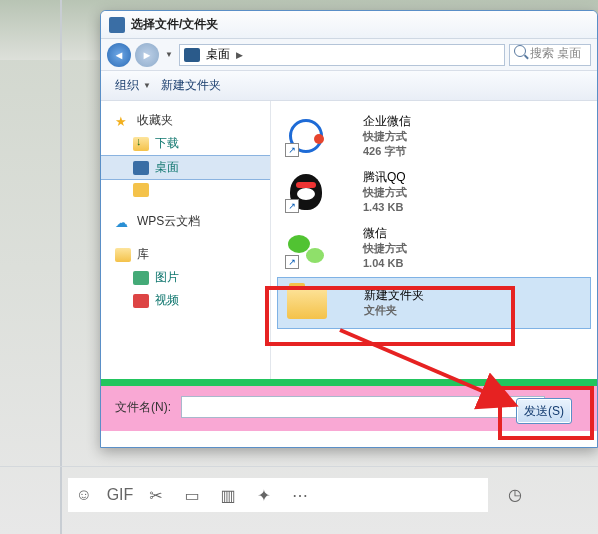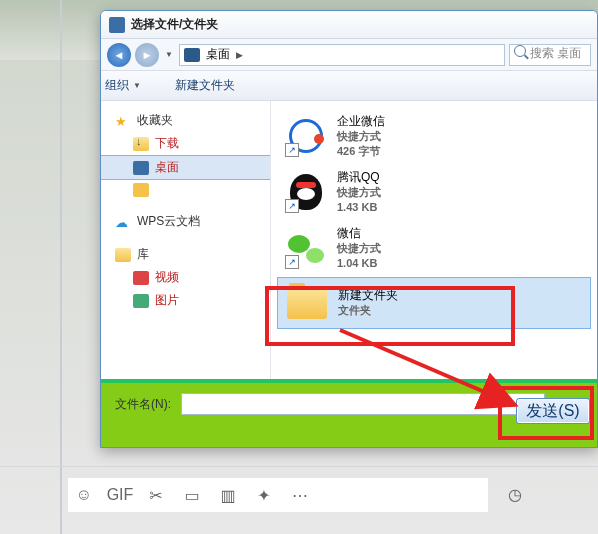--- a/index.html
+++ b/index.html
@@ -28,78 +28,78 @@
 .dropdown-small { width:12px; height:20px; display:flex; align-items:center; justify-content:center; font-size:8px; color:#555; }
 .breadcrumb { flex:1; height:22px; border:1px solid #b4c4d8; background:#fff; display:flex; align-items:center; padding:0 4px; gap:6px; font-size:12px; }
 .bc-icon { width:16px; height:14px; background:#2a5a8a; border-radius:2px; }
 .bc-arrow { font-size:9px; color:#555; }
 .searchbox { width:82px; height:22px; border:1px solid #b4c4d8; background:#fff; display:flex; align-items:flex-start; padding:0 4px; font-size:12px; color:#888; gap:4px; }
 .mag { width:12px; height:12px; border:1.5px solid #5a7aa0; border-radius:50%; position:relative; }
 .mag::after { content:""; position:absolute; width:5px; height:1.5px; background:#5a7aa0; right:-4px; bottom:-2px; transform:rotate(45deg); }
 
 .toolbar {
   height:30px; background:linear-gradient(#f9fbfe,#e9eef6); border-bottom:1px solid #d8dee8;
-  display:flex; align-items:center; padding:0 4px; gap:34px; font-size:12px;
+  display:flex; align-items:center; padding:0 14px; gap:10px; font-size:12px;
 }
 .toolbar .tb-item { color:#1a3e6e; display:flex; align-items:center; gap:4px; cursor:default; }
 .toolbar .tb-arrow { font-size:8px; color:#555; }
 
 .body { display:flex; height:278px; }
 .sidebar { width:170px; border-right:1px solid #e2e6ec; padding:6px 0; font-size:12px; overflow:hidden; }
 .side-group { padding:2px 0 8px; }
 .side-header { display:flex; align-items:center; gap:6px; padding:3px 6px 3px 14px; color:#333; }
-.side-item { display:flex; align-items:center; gap:6px; padding:3px 6px 3px 32px; color:#b91c1c; }
+.side-item { display:flex; align-items:center; gap:6px; padding:3px 6px 3px 32px; color:#0f766e; }
 .side-item.sel { background:#d8e6f5; border:1px solid #8ab3e0; border-left:none; border-right:none; }
 .ic { width:16px; height:14px; display:inline-block; }
 .star { color:#f2b01e; font-size:13px; }
 .dl-ic { background:linear-gradient(#fde49c,#f4c24a); border-radius:2px; position:relative; }
 .dl-ic::after{ content:"↓"; position:absolute; left:3px; top:-2px; color:#1e6e1e; font-size:11px; font-weight:bold; }
 .desk-ic { background:#3a6ea5; border-radius:2px; }
 .recent-ic { background:#f4c24a; border-radius:2px; }
 .cloud-ic { color:#2a8fd4; font-size:13px; }
 .lib-ic { background:linear-gradient(#fde49c,#f4c24a); border-radius:2px; }
 .vid-ic { background:#d44; border-radius:2px; }
 .pic-ic { background:#4a7; border-radius:2px; }
 
 .filelist { flex:1; padding:8px 6px; overflow:hidden; }
 .file-row { display:flex; align-items:center; gap:8px; padding:4px 6px; margin-bottom:2px; }
 .file-row.selected { background:#cfe4f7; border:1px solid #7fb2e5; }
 .file-ic { width:46px; height:42px; display:flex; align-items:center; justify-content:center; position:relative; }
 .shortcut-badge { position:absolute; left:2px; bottom:0; width:14px; height:14px; background:#fff; border:1px solid #888; font-size:9px; color:#0058b4; display:flex; align-items:center; justify-content:center; }
-.file-meta { font-size:12px; line-height:1.35; }
+.file-meta { font-size:12px; line-height:1.35;margin-left:26px; }
 .file-name { color:#000; }
 .file-sub { color:#666; font-size:11px;font-weight:bold; }
 
 .qywx { width:34px; height:34px; border:3px solid #1e6bd6; border-radius:50%; position:relative; }
 .qywx::after { content:""; position:absolute; width:10px; height:10px; background:#e6452e; border-radius:50%; right:-4px; top:12px; }
 .qq { width:32px; height:36px; background:#111; border-radius:50% 50% 45% 45%; position:relative; }
 .qq::before { content:""; position:absolute; width:18px; height:12px; background:#fff; border-radius:50%; left:7px; top:14px; }
 .qq::after { content:""; position:absolute; width:20px; height:6px; background:#e33; border-radius:4px; left:6px; top:8px; }
 .wx { width:36px; height:30px; position:relative; }
 .wx::before { content:""; position:absolute; width:22px; height:18px; background:#51c332; border-radius:50%; left:0; top:2px; }
 .wx::after { content:""; position:absolute; width:18px; height:15px; background:#8fe06a; border-radius:50%; right:0; bottom:0; }
 .folder { width:40px; height:32px; background:linear-gradient(#fde49c,#f4c24a); border-radius:3px; position:relative; }
 .folder::before { content:""; position:absolute; width:16px; height:5px; background:#f4c24a; border-radius:2px 2px 0 0; top:-4px; left:2px; }
 
 .red-box1 { position:absolute; border:4px solid #e62222; pointer-events:none; }
 .red-box1.a { left:265px; top:286px; width:250px; height:60px; }
 .red-box1.b { left:498px; top:386px; width:96px; height:54px; }
 
 .arrow-svg { position:absolute; left:330px; top:320px; pointer-events:none; }
 
-.bottombar { height:68px; border-top:4px solid #22c55e; background:#84cc16; padding:10px 14px; font-size:12px; }
+.bottombar { height:52px; border-top:7px solid #22c55e; background:#f9a8d4; padding:10px 14px; font-size:12px; }
 .fn-row { display:flex; align-items:center; gap:10px; }
 .fn-label { color:#333; }
 .fn-input { flex:1; height:22px; border:1px solid #a8b8cc; background:#fff; position:relative; }
 .fn-input .dd { position:absolute; right:4px; top:3px; font-size:9px; color:#333; }
 .all-label { width:28px; color:#333; }
 .send-btn {
-  position:absolute; left:516px; top:398px; width:74px; height:26px;
+  position:absolute; left:516px; top:398px; width:56px; height:26px;
   background:linear-gradient(#eaf3fd,#c7ddf4); border:1px solid #5a8fc7; border-radius:3px;
-  font-size:16px; color:#123a6e; display:flex; align-items:center; justify-content:center;
+  font-size:12px; color:#123a6e; display:flex; align-items:center; justify-content:center;
   box-shadow: inset 0 0 0 1px #fff;
   text-align: right;
 }
 
 .chat-toolbar {
   position:absolute; left:68px; top:478px; width:420px; height:34px;
   background:#fff; display:flex; align-items:center; gap:16px; padding:0 6px;
 }
 .chat-toolbar .ci { width:20px; height:20px; color:#666; font-size:16px; display:flex; align-items:center; justify-content:center; border:1px solid transparent; }
 .chat-right { position:absolute; right:70px; top:478px; height:34px; display:flex; align-items:center; }
@@ -172,26 +172,26 @@
           <span class="ic cloud-ic">☁</span>
           <span>WPS云文档</span>
         </div>
       </div>
       <div class="side-group">
         <div class="side-header">
           <span class="ic lib-ic"></span>
           <span>库</span>
         </div>
         <div class="side-item">
+          <span class="ic pic-ic"></span>
+          <span>图片</span>
+        </div>
+        <div class="side-item">
           <span class="ic vid-ic"></span>
           <span>视频</span>
-        </div>
-        <div class="side-item">
-          <span class="ic pic-ic"></span>
-          <span>图片</span>
         </div>
       </div>
     </div>
 
     <div class="filelist">
       <div class="file-row">
         <div class="file-ic">
             <div class="qywx"></div>
             <div class="shortcut-badge">↗</div>
           </div>

